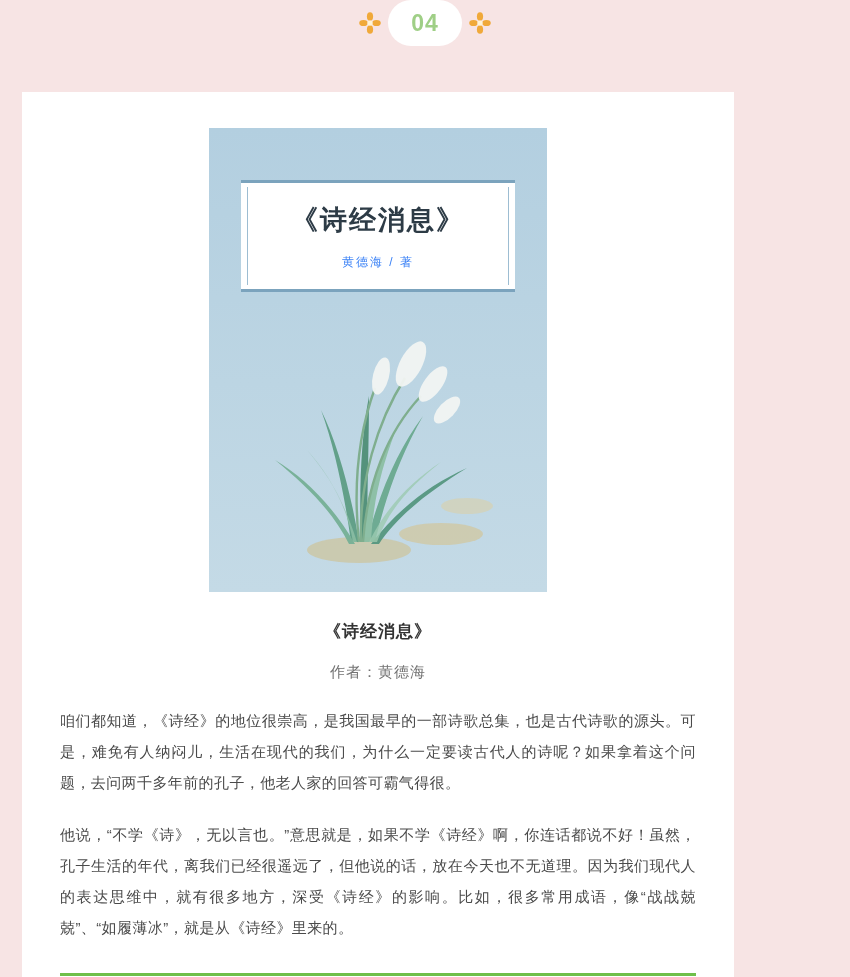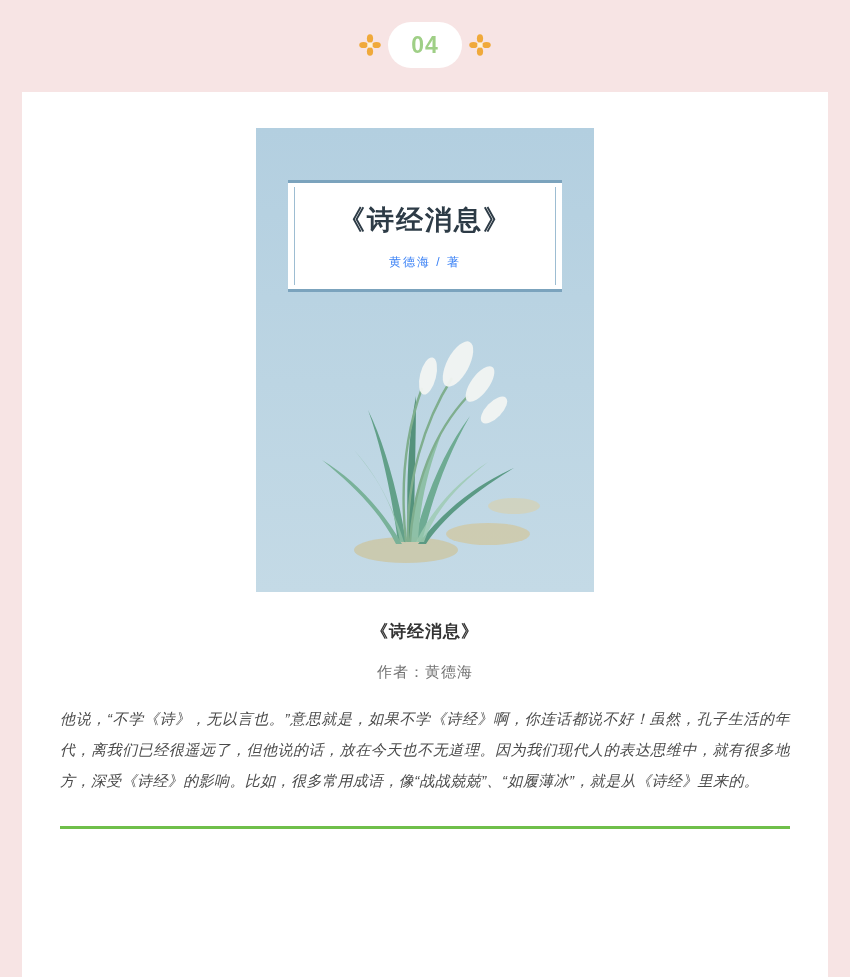--- a/index.html
+++ b/index.html
@@ -10,21 +10,21 @@
     background: #f7e4e4;
     font-family: "Liberation Sans", sans-serif;
     overflow: hidden;
     position: relative;
   }
 
   
   .header {
     height: 68px;
     display: flex;
-    align-items: flex-end;
+    align-items: flex-start;
     justify-content: center;
     position: relative;
     background: #f7e4e4;
   }
   .badge-wrap {
     display: flex;
     align-items: center;
     gap: 6px;
   }
   .flower {
@@ -46,21 +46,21 @@
     display: flex;
     align-items: center;
     justify-content: center;
   }
 
   
   .card {
     position: absolute;
     left: 22px;
     top: 92px;
-    width: 806px;
+    width: 712px;
     bottom: 0;
     background: #ffffff;
     padding: 32px 38px 0 38px;
   }
 
   
   .cover-holder {
     display: flex;
     justify-content: center;
     margin-top: 4px;
@@ -137,21 +137,21 @@
 
   
   .para {
     font-size: 15px;
     line-height: 2.05;
     color: #4a4a4a;
     text-align: justify;
     margin-top: 24px;
     letter-spacing: 0.4px;
   }
-  .para.second { margin-top: 22px; font-style: italic; }
+  .para.second { margin-top: 22px; }
 
   .divider-wrap {
     margin-top: 30px;
     height: 12px;
     display: flex;
     align-items: flex-start;
   }
   .divider {
     width: 100%;
     height: 3px;
@@ -228,19 +228,20 @@
           <ellipse cx="172" cy="84" rx="8" ry="19" transform="rotate(14 172 84)"></ellipse>
           <ellipse cx="238" cy="118" rx="8" ry="17" transform="rotate(44 238 118)"></ellipse>
         </g>
       </svg>
     </div>
   </div>
 
   <div class="book-title">《诗经消息》</div>
   <div class="book-author">作者：黄德海</div>
 
+  <p class="para">咱们都知道，《诗经》的地位很崇高，是我国最早的一部诗歌总集，也是古代诗歌的源头。可是，难免有人纳闷儿，生活在现代的我们，为什么一定要读古代人的诗呢？如果拿着这个问题，去问两千多年前的孔子，他老人家的回答可霸气得很。</p>
   <p class="para second">他说，“不学《诗》，无以言也。”意思就是，如果不学《诗经》啊，你连话都说不好！虽然，孔子生活的年代，离我们已经很遥远了，但他说的话，放在今天也不无道理。因为我们现代人的表达思维中，就有很多地方，深受《诗经》的影响。比如，很多常用成语，像“战战兢兢”、“如履薄冰”，就是从《诗经》里来的。</p>
 
   <div class="divider-wrap">
     <div class="divider"></div>
   </div>
 
 </div>
 
 </body></html>

